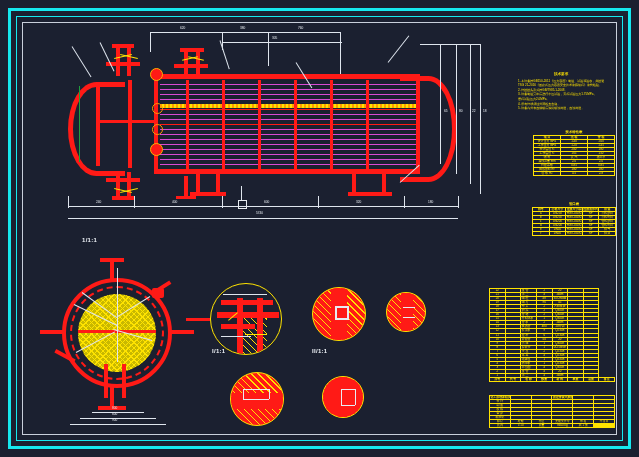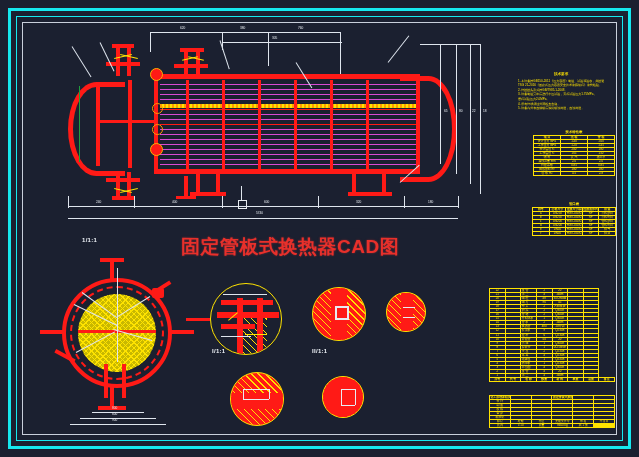--- a/index.html
+++ b/index.html
@@ -218,21 +218,20 @@
     <div class="lbl" style="left:356px;top:201px;">320</div>
     <div class="lbl" style="left:428px;top:201px;">180</div>
 
     <div class="whtln" style="left:68px;top:218px;width:390px;"></div>
     <div class="lbl" style="left:256px;top:212px;">5740</div>
 
     <div class="wht" style="left:238px;top:200px;width:7px;height:7px;background:transparent;border:1px solid #e8ecf2;"></div>
     <div class="vbar" style="left:241px;top:186px;height:14px;"></div>
   </div>
 
-  <div id="main-title">固定管板式换热器CAD图</div>
 
   <div id="section-view">
     <div class="viewlbl" style="left:82px;top:237px;">1/1:1</div>
 
     <div style="position:absolute;left:62px;top:278px;width:110px;height:110px;
          border:4px solid #ff1a16;border-radius:50%;box-sizing:border-box;"></div>
     <div style="position:absolute;left:70px;top:286px;width:94px;height:94px;
          border:2px dashed #ff1a16;border-radius:50%;box-sizing:border-box;"></div>
 
     <div class="bundle" style="left:78px;top:294px;width:78px;height:78px;

